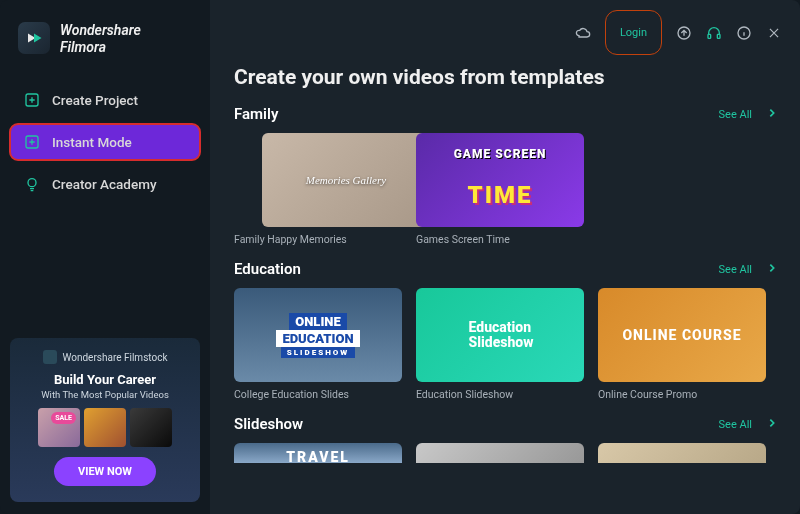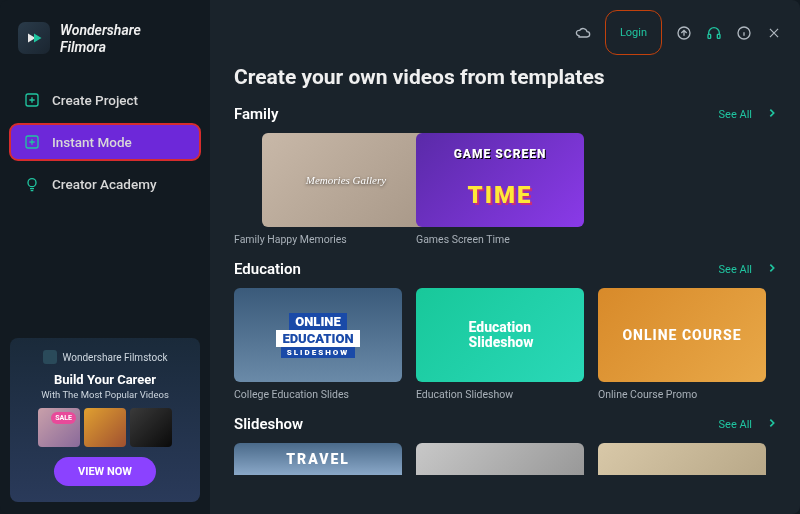--- a/index.html
+++ b/index.html
@@ -55,21 +55,21 @@
 .t4 .l2{font-size:13px;background:#fff;color:#1a4aa8;padding:1px 6px;}
 .t4 .l3{font-size:8px;background:#1a4aa8;padding:1px 6px;letter-spacing:2px;}
 .t5{background:linear-gradient(135deg,#18c89a,#2ad8b8);}
 .t5 .ov{color:#fff;font-weight:800;font-size:14px;text-align:left;line-height:1.1;padding-left:8px;}
 .t6{background:linear-gradient(135deg,#d88a2a,#e8a848);}
 .t6 .ov{color:#fff;font-weight:800;font-size:14px;letter-spacing:1px;border-radius:12px;}
 .t7{background:linear-gradient(180deg,#4a6a8a,#8aa8c8);}
 .t7 .ov{font-size:14px;font-weight:900;color:#fff;letter-spacing:2px;align-self:flex-end;padding-bottom:8px;}
 .t8{background:linear-gradient(135deg,#c8c8c8,#989898);}
 .t9{background:linear-gradient(135deg,#d8c8a8,#b8a888);}
-.peek .thumb{height:32px;border-radius:6px 6px 0 0;}
+.peek .thumb{height:20px;border-radius:6px 6px 0 0;}
 </style>
 </head>
 <body>
 
 <div class="app">
   <aside class="sidebar">
     <div class="brand">
       <div class="brand-logo">
         <svg viewBox="0 0 24 24" fill="none">
             <path d="M4 6 L14 12 L4 18 Z" fill="#e8e8e8"></path>

